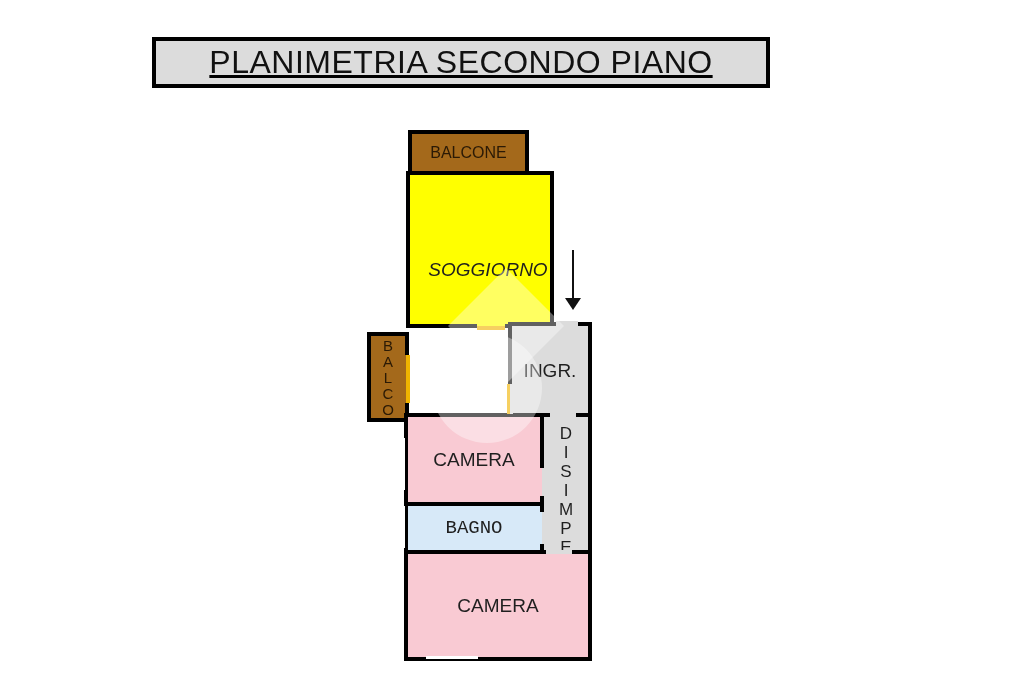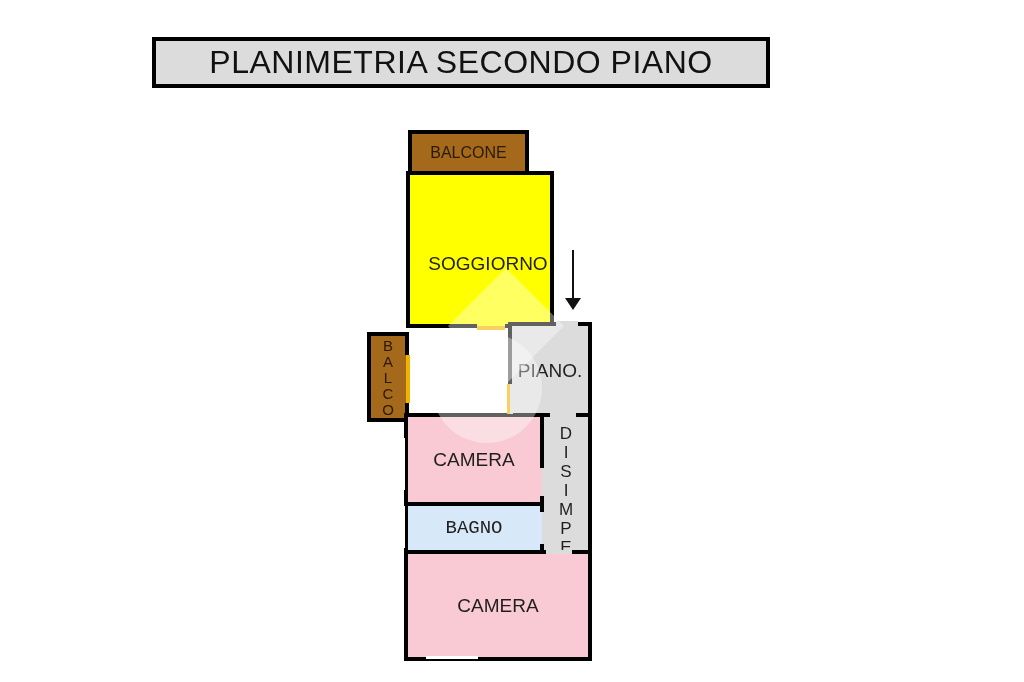--- a/index.html
+++ b/index.html
@@ -4,33 +4,33 @@
 <style>
   html,body { margin:0; padding:0; background:#ffffff; }
   #canvas {
     position:relative; width:1024px; height:682px; background:#ffffff;
     font-family:"Liberation Sans", sans-serif; overflow:hidden;
   }
   
   .titlebox {
     position:absolute; left:152px; top:37px; width:618px; height:51px;
     background:#dcdcdc; border:4px solid #000; box-sizing:border-box;
-    display:flex; align-items:center; justify-content:center;
+    display:flex; align-items:center; justify-content:center;text-decoration:underline;
   }
   .titlebox span { font-size:32px; letter-spacing:0.5px; color:#111; }
   
   .room {
     position:absolute; box-sizing:border-box; border:4px solid #000;
     display:flex; align-items:center; justify-content:center;
     color:#1f1f1f; font-size:19px;
   }
   .room .lbl { white-space:nowrap; }
   .balcone-top { left:408px; top:130px; width:121px; height:46px; background:#a4691b; font-size:16px; color:#2b1a05; }
   .soggiorno   { left:406px; top:171px; width:148px; height:157px; background:#ffff00; }
-  .soggiorno .lbl { position:relative; top:14px; left:8px; }
+  .soggiorno .lbl { position:relative; top:20px; left:8px;font-style:italic; }
   .balco-left  { left:367px; top:332px; width:42px; height:90px; background:#a4691b;
                  font-size:15px; line-height:16px; color:#2b1a05; align-items:flex-start; }
   .balco-left .lbl { margin-top:2px; text-align:center; }
   .cucina      { left:404px; top:322px; width:108px; height:99px; background:#f0b400; }
   .cucina .lbl { position:relative; top:5px; left:-5px; }
   .ingresso    { left:508px; top:322px; width:84px; height:97px; background:#dcdcdc; }
   .camera1     { left:404px; top:413px; width:140px; height:93px; background:#f9cad3; }
   .disimpegno  { left:540px; top:413px; width:52px; height:144px; background:#dcdcdc;
                  font-size:17px; line-height:19px; align-items:flex-start; }
   .disimpegno .lbl { margin-top:7px; text-align:center; }
@@ -85,21 +85,21 @@
   <div class="room soggiorno">
     <span class="lbl">SOGGIORNO</span>
   </div>
 
   <div class="room balco-left">
     <span class="lbl">B<br>A<br>L<br>C<br>O</span>
   </div>
 
 
   <div class="room ingresso">
-    <span class="lbl">PIANO.</span>
+    <span class="lbl">INGR.</span>
   </div>
 
   <div class="room camera1">
     <span class="lbl">CAMERA</span>
   </div>
 
   <div class="room disimpegno">
     <span class="lbl">D<br>I<br>S<br>I<br>M<br>P<br>E</span>
   </div>
 

